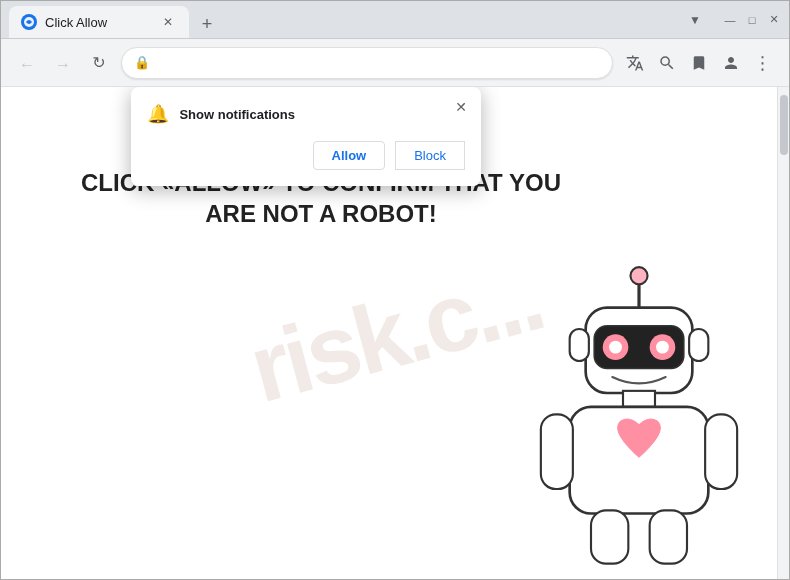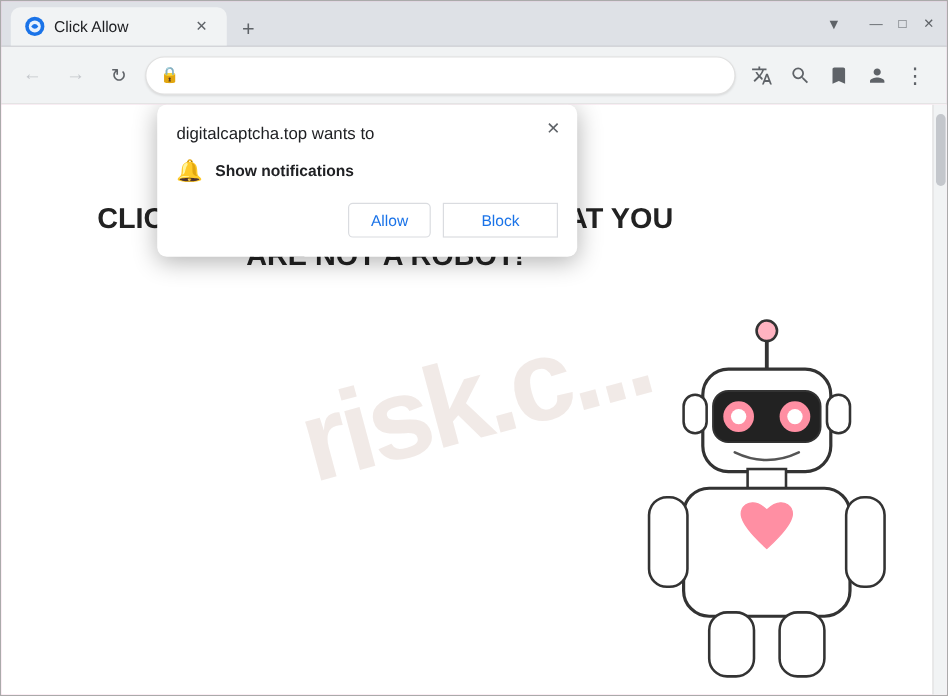--- a/index.html
+++ b/index.html
@@ -9,21 +9,21 @@
       height: 580px;
       overflow: hidden;
       font-family: 'Segoe UI', Arial, sans-serif;
       background: #dee3e8;
     }
 
     
     .browser-window {
       width: 790px;
       height: 580px;
-      background: #f9a8d4;
+      background: #404040;
       border: 1px solid #aaa;
       display: flex;
       flex-direction: column;
     }
 
     
     .title-bar {
       height: 38px;
       background: #dee1e6;
       display: flex;
@@ -303,26 +303,26 @@
     }
 
     .btn-allow {
       padding: 6px 18px;
       background: #fff;
       border: 1px solid #dadce0;
       border-radius: 4px;
       font-size: 13px;
       color: #1a73e8;
       cursor: pointer;
-      font-weight: 400;
+      font-weight: 700;
       text-align: right;
     }
 
     .btn-block {
-      padding: 6px 31px;
+      padding: 6px 18px;
       background: #fff;
       border: 1px solid #dadce0;
       border-radius: 0;
       font-size: 13px;
       color: #1a73e8;
       cursor: pointer;
       font-weight: 500;
     }
 
     
@@ -456,21 +456,20 @@
         <rect x="8" y="155" width="30" height="70" rx="14" ry="14" fill="white" stroke="#333" stroke-width="2"></rect>
         <rect x="162" y="155" width="30" height="70" rx="14" ry="14" fill="white" stroke="#333" stroke-width="2"></rect>
 
         <rect x="55" y="245" width="35" height="50" rx="14" ry="14" fill="white" stroke="#333" stroke-width="2"></rect>
         <rect x="110" y="245" width="35" height="50" rx="14" ry="14" fill="white" stroke="#333" stroke-width="2"></rect>
       </svg>
     </div>
 
     <div class="notification-popup">
       <div class="popup-close">✕</div>
-      <div class="popup-title">digitalcaptcha.top wants to</div>
       <div class="popup-permission">
         <span class="bell-icon">🔔</span>
         <span class="permission-text">Show notifications</span>
       </div>
       <div class="popup-buttons">
         <button class="btn-allow">Allow</button>
         <button class="btn-block">Block</button>
       </div>
     </div>
 

